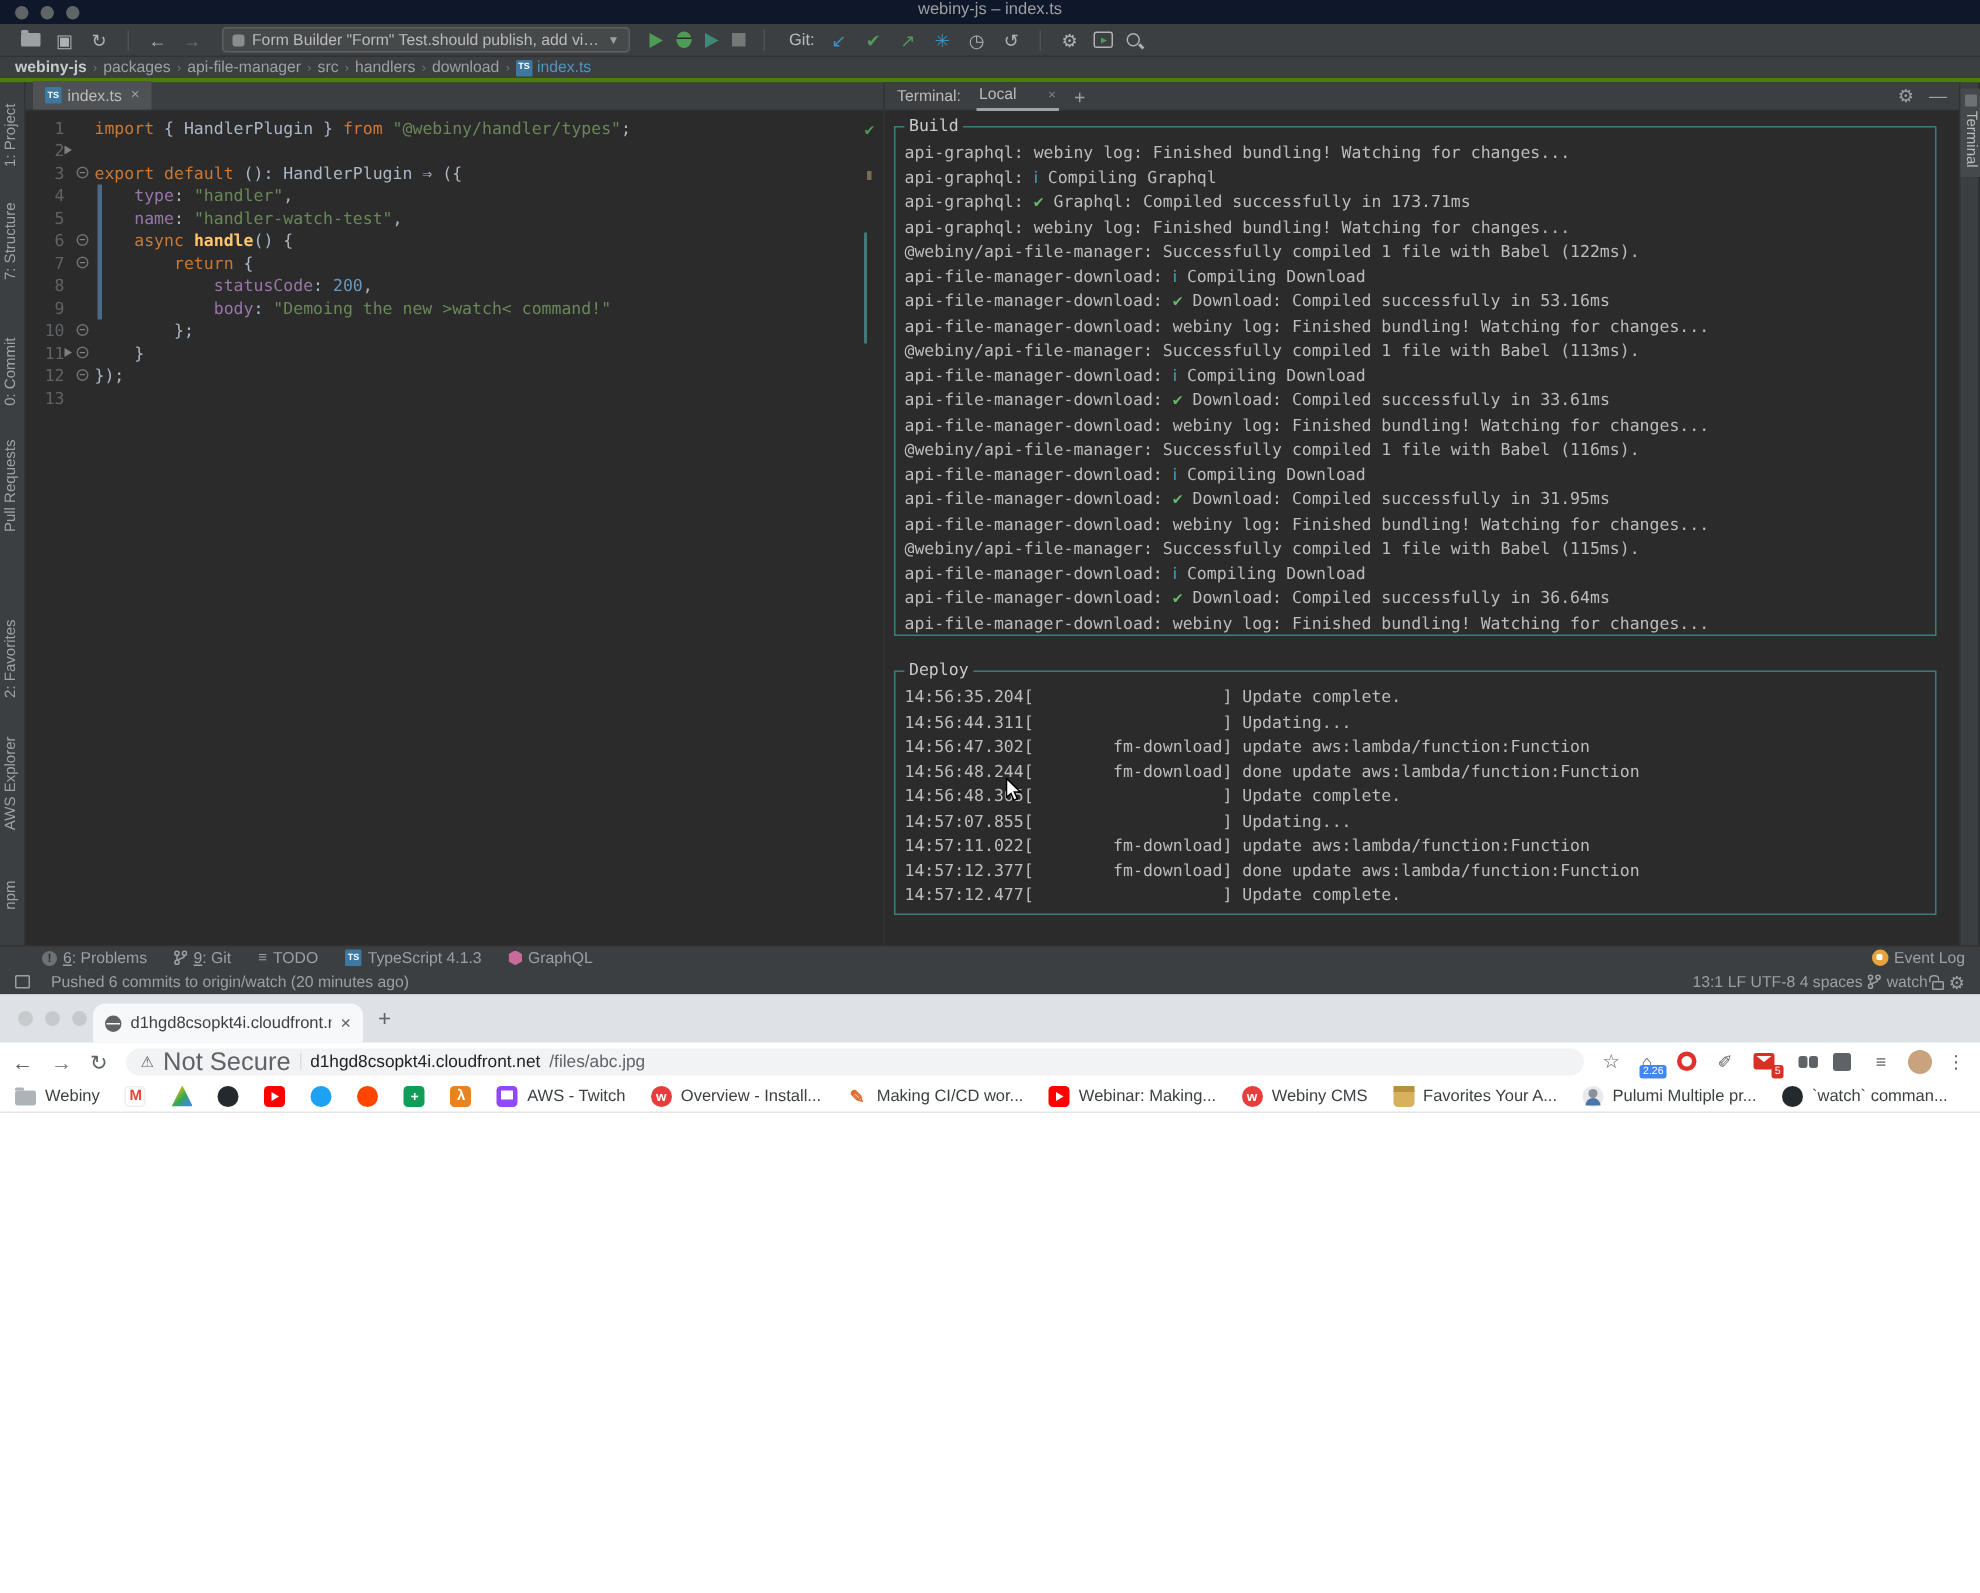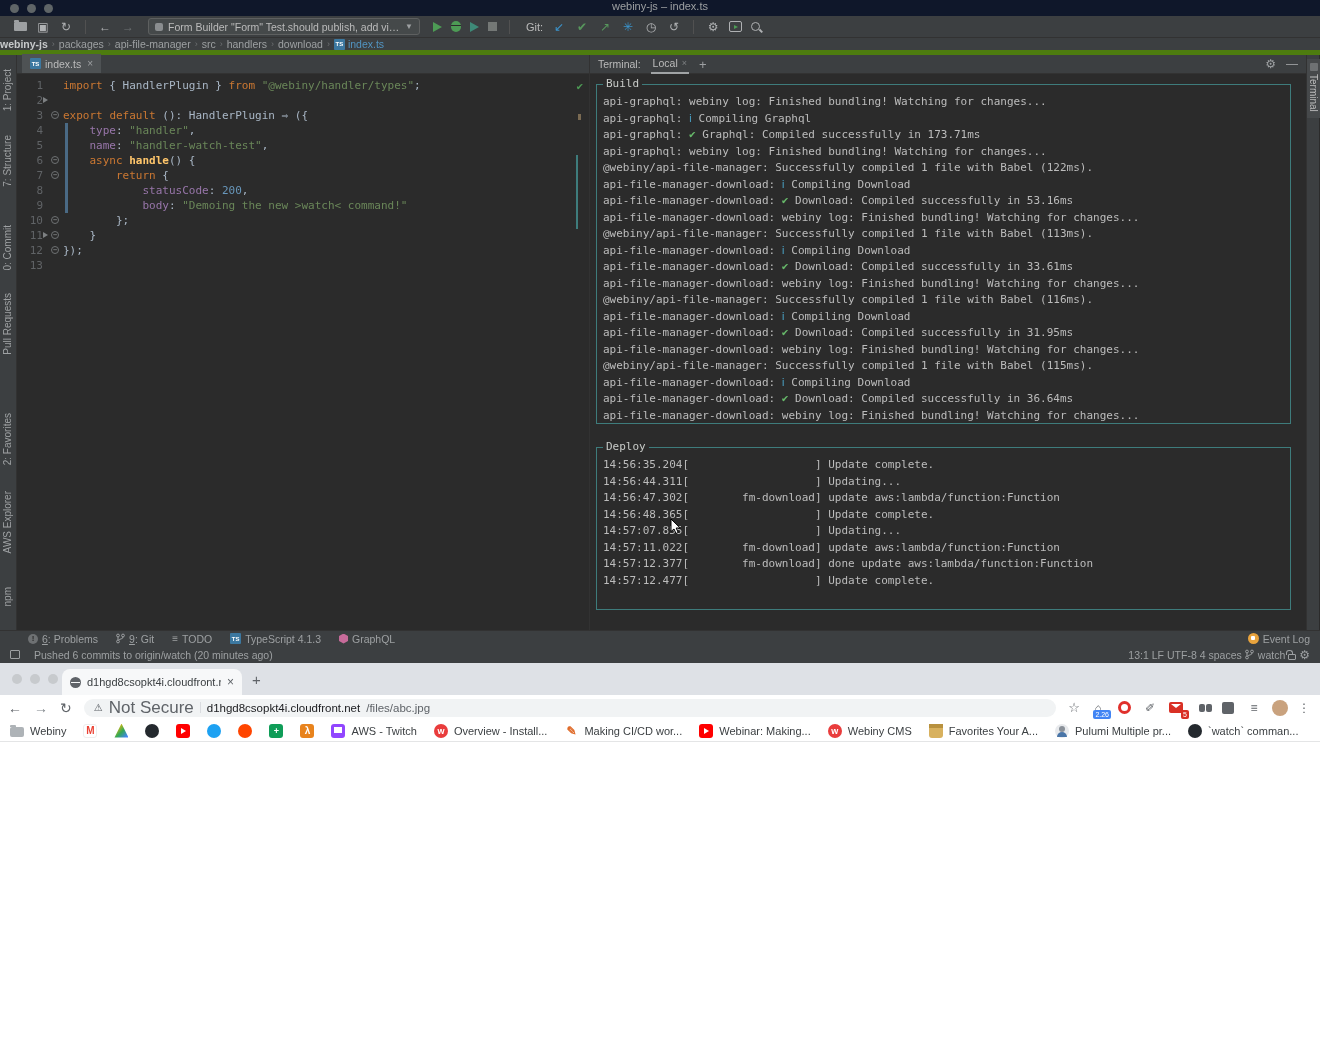--- a/index.html
+++ b/index.html
@@ -26,21 +26,21 @@
   .run-combo .arr { color:#9da0a2; font-size:8px; }
   .play { width:0; height:0; border-left:9px solid #4d9b55; border-top:5px solid transparent; border-bottom:5px solid transparent; }
   .bug { width:10px; height:11px; background:#4d9b55; border-radius:5px; position:relative; }
   .bug:before { content:""; position:absolute; left:0; right:0; top:4px; height:1px; background:#2b2b2b; }
   .play2 { width:0; height:0; border-left:9px solid #3e8a78; border-top:5px solid transparent; border-bottom:5px solid transparent; }
   .stop { width:9px; height:9px; background:#747876; }
   .git-label { font-size:11px; color:#bbbbbb; margin-left:4px; }
   .blue { color:#3b92c9 !important; }
   .green { color:#57965c !important; }
 
-  .breadcrumbs { height:17px; background:#3c3f41; border-bottom:5px solid #4d7c0f; display:flex; align-items:center; gap:4px; font-size:10.5px; color:#9da0a2; }
+  .breadcrumbs { height:17px; background:#3c3f41; border-bottom:3px solid #4d7c0f; display:flex; align-items:center; padding-left:10px; gap:4px; font-size:10.5px; color:#9da0a2; }
   .breadcrumbs .crumb-root { color:#c7cacb; font-weight:bold; }
   .breadcrumbs .crumb-sep { color:#6e7173; font-size:9px; }
   .crumb-file { color:#5294c1; display:flex; align-items:center; gap:3px; }
   .ts-ic { width:11px; height:11px; background:#3c78a0; color:#fff; font-size:6px; font-weight:bold; display:inline-flex; align-items:center; justify-content:center; border-radius:1px; }
 
   .ide-main { position:absolute; left:0; top:55px; width:1320px; height:575px; display:flex; }
   .stripe-left { width:17px; background:#3c3f41; border-right:1px solid #323232; position:relative; }
   .vlabel { position:absolute; left:2px; writing-mode:vertical-rl; transform:rotate(180deg); font-size:10px; color:#9fa2a4; white-space:nowrap; }
   .vlabel:nth-of-type(1){ top:14px; } .vlabel:nth-of-type(2){ top:80px; } .vlabel:nth-of-type(3){ top:170px; }
   .vlabel:nth-of-type(4){ top:238px; } .vlabel:nth-of-type(5){ top:358px; } .vlabel:nth-of-type(6){ top:436px; }
@@ -59,21 +59,21 @@
   .code-txt { color:#a9b7c6; }
   .c-kw { color:#cc7832; } .c-str { color:#6a8759; } .c-prop { color:#9876aa; }
   .c-num { color:#6897bb; } .c-fn { color:#ffc66b; font-weight:bold; }
   .change-bar { position:absolute; left:48px; top:49px; width:3px; height:90px; background:#4a6a85; }
   .insp-ok { position:absolute; right:6px; top:6px; color:#4d9b55; font-size:11px; }
   .insp-mark { position:absolute; right:8px; top:40px; width:3px; height:6px; background:#7a6a52; }
   .stripe-mark { position:absolute; right:11px; top:81px; width:2px; height:74px; background:#3e7c7c; }
 
   .term-col { width:716px; display:flex; flex-direction:column; position:relative; background:#2b2b2b; }
   .term-head { height:19px; background:#3c3f41; border-bottom:1px solid #323232; display:flex; align-items:center; padding:0 8px; gap:10px; font-size:10.5px; color:#bbbbbb; }
-  .term-tab { display:flex; align-items:center; gap:4px; height:19px; border-bottom:2px solid #a0a3a5; padding:0 2px; }
+  .term-tab { display:flex; align-items:center; gap:21px; height:19px; border-bottom:2px solid #a0a3a5; padding:0 2px; }
   .term-tab .x { color:#7d8082; font-size:9px; }
   .term-plus { color:#9da0a2; font-size:13px; }
   .term-head .spacer { flex:1; }
   .gear { color:#9da0a2; font-size:12px; }
   .minim { color:#9da0a2; font-size:12px; }
   .term-body { flex:1; position:relative; font-family:"DejaVu Sans Mono", monospace; font-size:11px; color:#bcbcbc; }
   .tbox { position:absolute; left:6px; width:695px; border:1px solid #3e7c7c; }
   .tbox-label { position:absolute; top:-8px; left:6px; background:#2b2b2b; padding:0 3px; color:#c8cbc8; font-size:11px; }
   .tbox-lines { padding:9px 6px 4px 6px; }
   .tbox-lines div { line-height:16.5px; white-space:pre; }
@@ -312,20 +312,21 @@
                 <div><span>api-file-manager-download: </span><span class="t-ok">✔</span><span> Download: Compiled successfully in 36.64ms</span></div>
                 <div><span>api-file-manager-download: webiny log: Finished bundling! Watching for changes...</span></div>
               </div>
           </div>
           <div class="tbox" id="deploy-box">
             <span class="tbox-label">Deploy</span>
             <div class="tbox-lines" id="deploy-lines">
                 <div>14:56:35.204[                   ] Update complete.</div>
                 <div>14:56:44.311[                   ] Updating...</div>
                 <div>14:56:47.302[        fm-download] update aws:lambda/function:Function</div>
+                <div>14:56:48.244[        fm-download] done update aws:lambda/function:Function</div>
                 <div>14:56:48.365[                   ] Update complete.</div>
                 <div>14:57:07.855[                   ] Updating...</div>
                 <div>14:57:11.022[        fm-download] update aws:lambda/function:Function</div>
                 <div>14:57:12.377[        fm-download] done update aws:lambda/function:Function</div>
                 <div>14:57:12.477[                   ] Update complete.</div>
               </div>
           </div>
         </div>
       </div>
 

